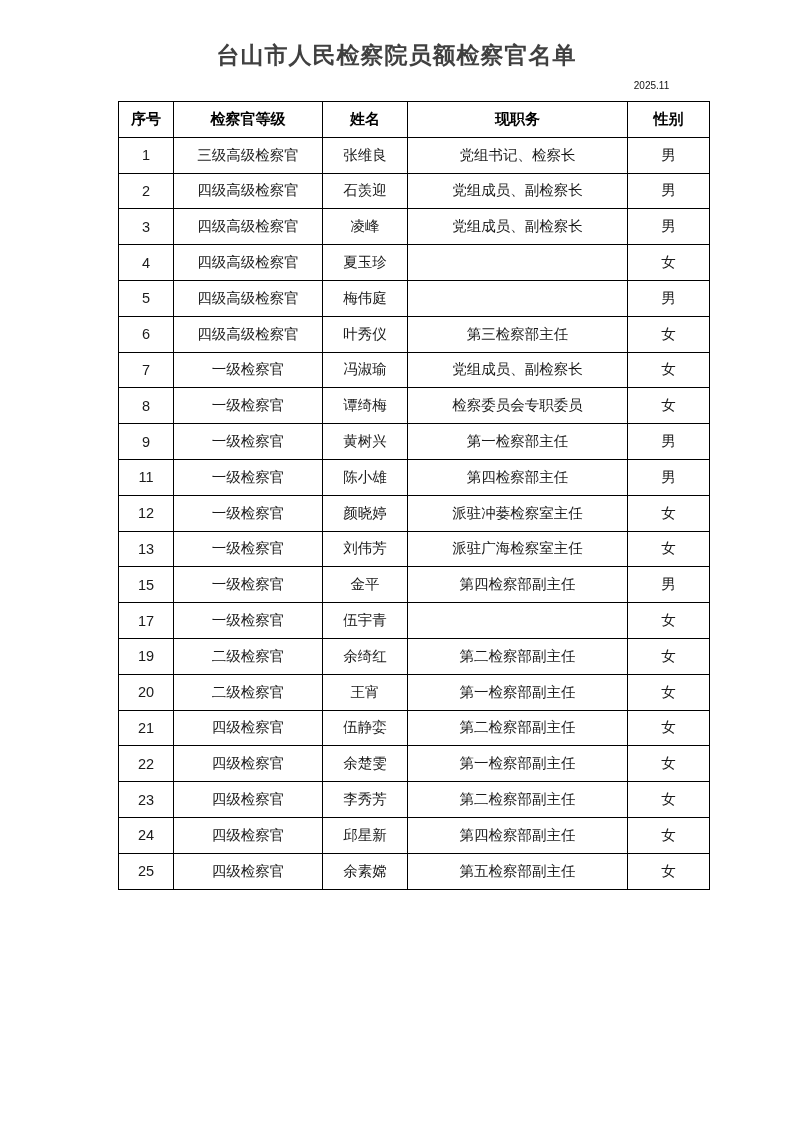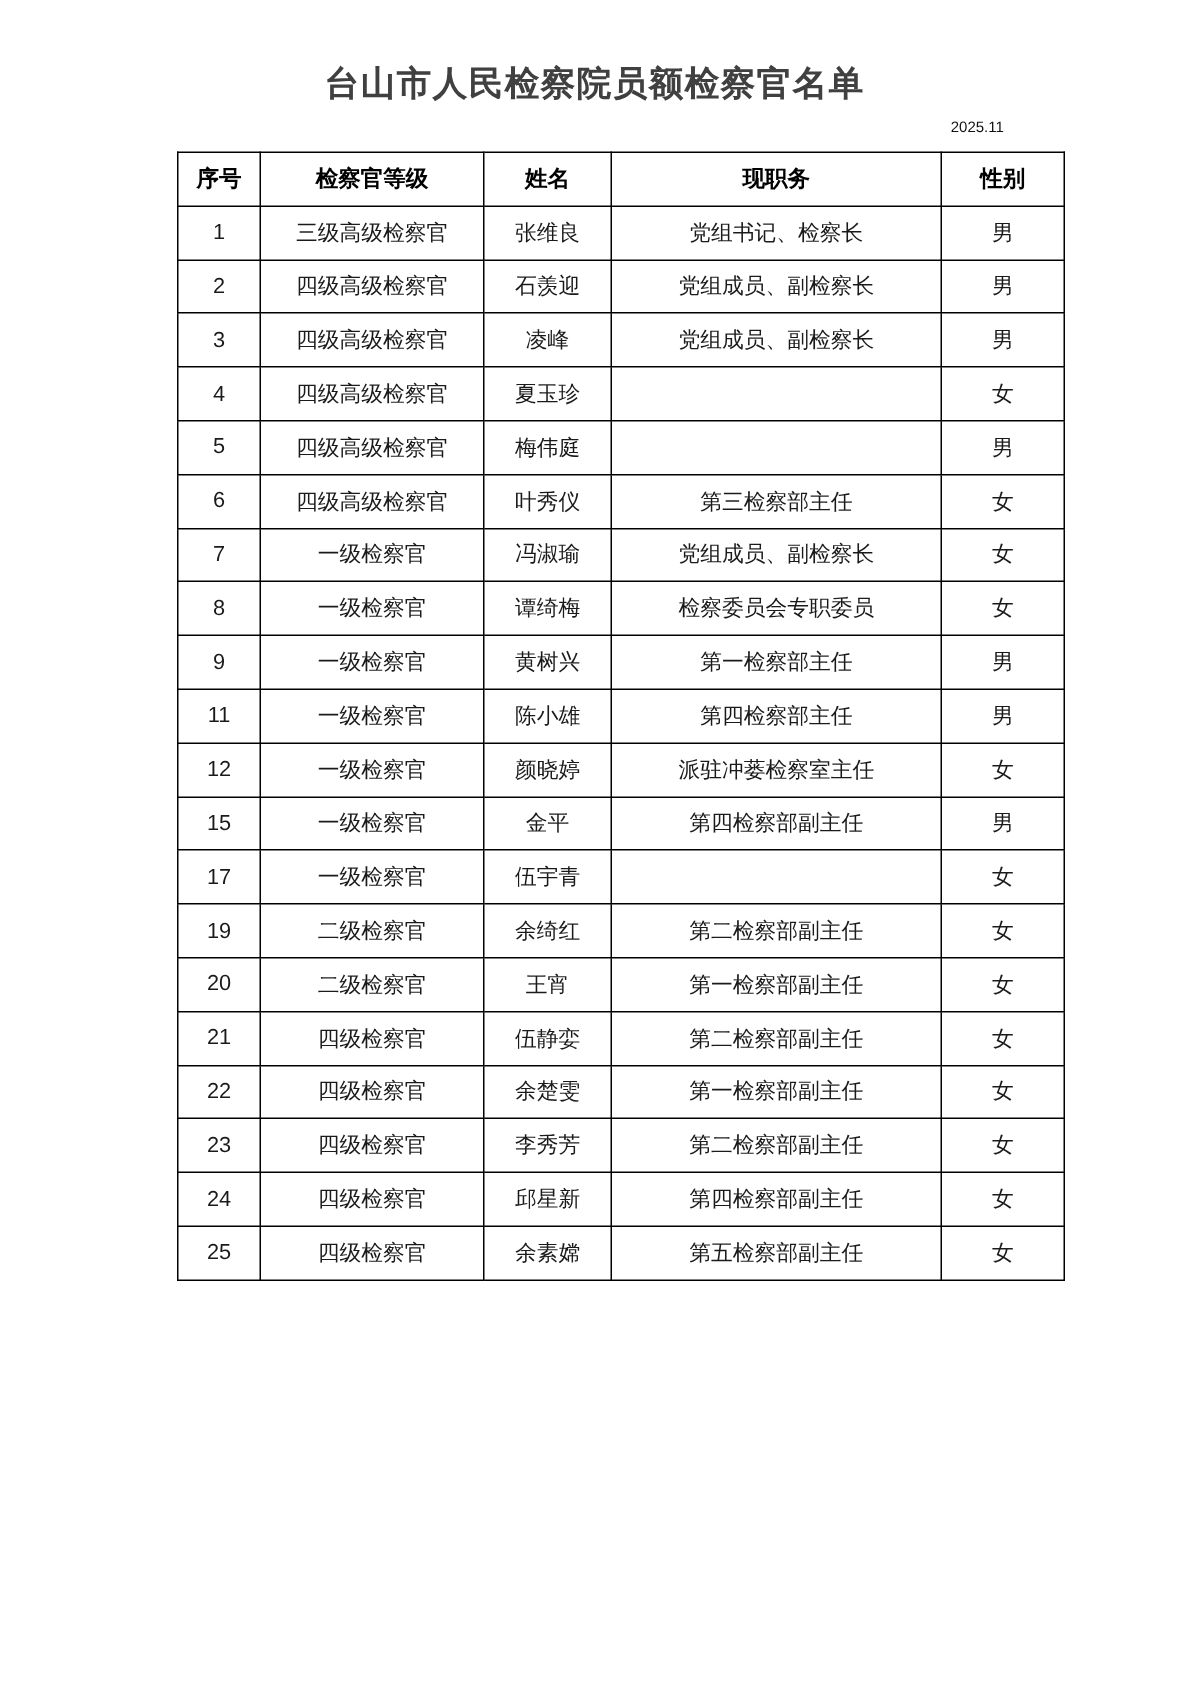--- a/index.html
+++ b/index.html
@@ -124,20 +124,27 @@
         <td>男</td>
       </tr>
       <tr>
         <td class="idx">12</td>
         <td>一级检察官</td>
         <td>颜晓婷</td>
         <td>派驻冲蒌检察室主任</td>
         <td>女</td>
       </tr>
       <tr>
+        <td class="idx">13</td>
+        <td>一级检察官</td>
+        <td>刘伟芳</td>
+        <td>派驻广海检察室主任</td>
+        <td>女</td>
+      </tr>
+      <tr>
         <td class="idx">15</td>
         <td>一级检察官</td>
         <td>金平</td>
         <td>第四检察部副主任</td>
         <td>男</td>
       </tr>
       <tr>
         <td class="idx">17</td>
         <td>一级检察官</td>
         <td>伍宇青</td>

